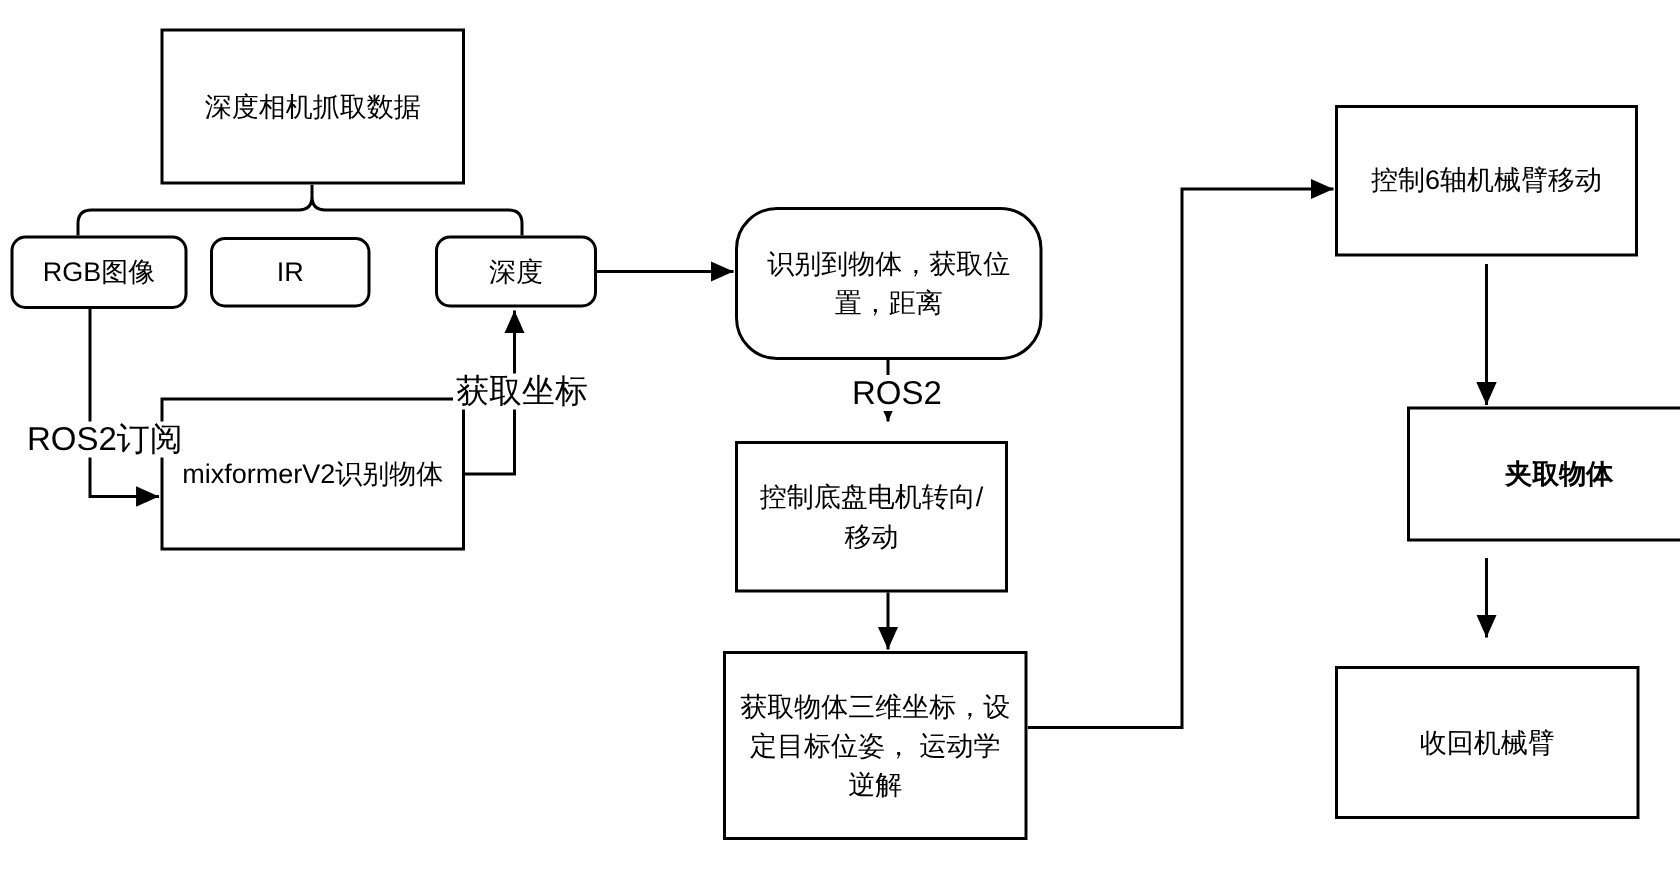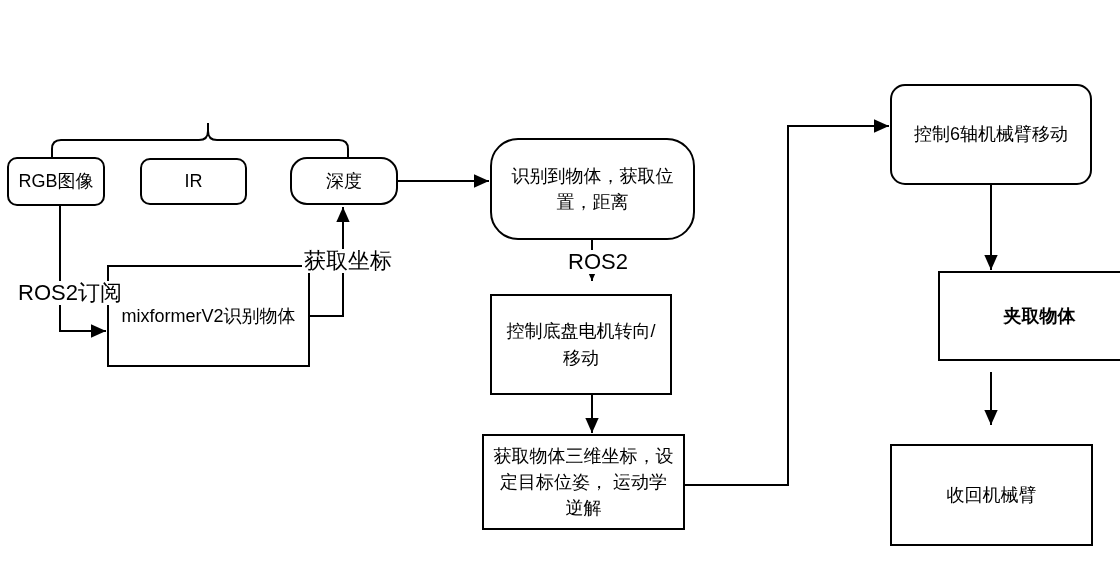--- a/index.html
+++ b/index.html
@@ -48,28 +48,28 @@
     position: absolute;
     background: #ffffff;
     color: #000000;
     font-size: 22px;
     line-height: 1.1;
     padding: 0 2px;
     white-space: nowrap;
   }
   
   #node-capture   { left:107px; top:19px;  width:203px; height:104px; }
-  #node-rgb       { left:7px;   top:157px; width:98px; height:49px;  }
+  #node-rgb       { left:7px;   top:157px; width:118px; height:49px;  }
   #node-ir        { left:140px; top:158px; width:107px; height:47px;  }
-  #node-depth     { left:290px; top:157px; width:108px; height:48px;border-radius:17px;  }
+  #node-depth     { left:290px; top:157px; width:108px; height:48px;  }
   #node-mixformer { left:107px; top:265px; width:203px; height:102px; padding:2px 2px; }
   #node-recognize { left:490px; top:138px; width:205px; height:102px;border-radius:28px; }
   #node-chassis   { left:490px; top:294px; width:182px; height:101px; }
-  #node-coords    { left:482px; top:434px; width:203px; height:96px; }
-  #node-arm-move  { left:890px; top:84px;  width:202px; height:101px;border-radius:15px; }
+  #node-coords    { left:482px; top:434px; width:203px; height:126px; }
+  #node-arm-move  { left:890px; top:70px;  width:202px; height:101px; }
   #node-grab      { left:938px; top:271px; width:203px; height:90px;font-weight:bold; }
   #node-retract   { left:890px; top:426px; width:203px; height:102px;margin-top:18px; }
   
   #label-ros2-subscribe { left:16px;  top:281px; }
   #label-get-coords     { left:302px; top:249px; }
   #label-ros2           { left:566px; top:250px; }
 </style>
 </head>
 <body>
 
@@ -94,20 +94,23 @@
 
     <path class="edge" marker-end="url(#arrow)" d="M592,383 L592,433"></path>
 
     <path class="edge" marker-end="url(#arrow)" d="M685,485 L788,485 L788,126 L889,126"></path>
 
     <path class="edge" marker-end="url(#arrow)" d="M991,176 L991,270"></path>
 
     <path class="edge" marker-end="url(#arrow)" d="M991,372 L991,425"></path>
   </svg>
 
+  <div class="node" id="node-capture">
+    <span>深度相机抓取数据</span>
+  </div>
 
   <div class="node rounded" id="node-rgb">
     <span>RGB图像</span>
   </div>
 
   <div class="node rounded" id="node-ir">
     <span>IR</span>
   </div>
 
   <div class="node rounded" id="node-depth">

